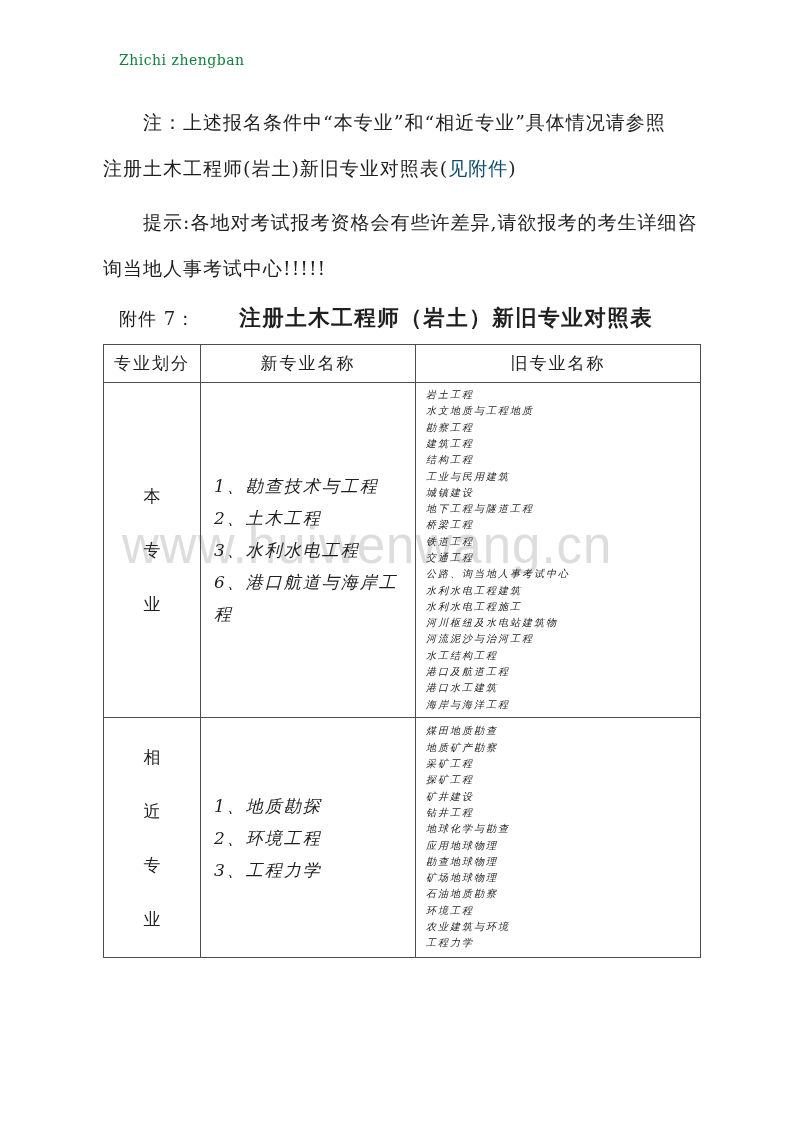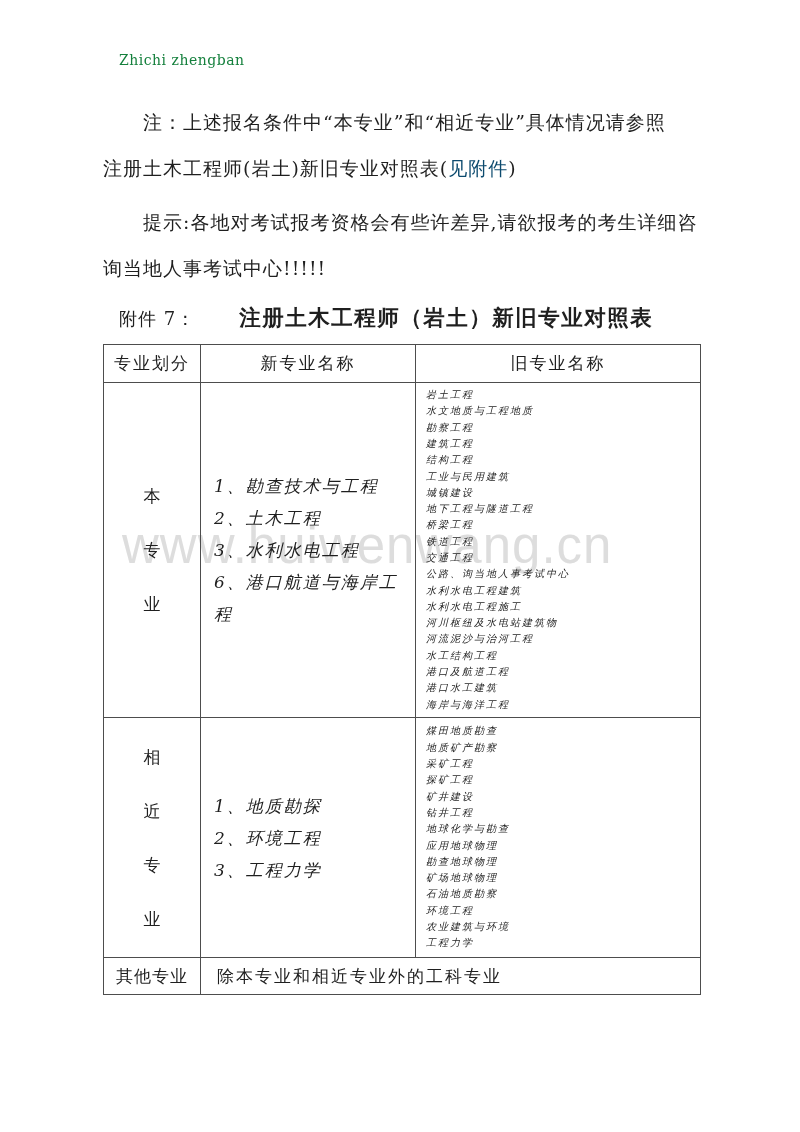--- a/index.html
+++ b/index.html
@@ -203,21 +203,17 @@
                 <div class="list-line">勘查地球物理</div>
                 <div class="list-line">矿场地球物理</div>
                 <div class="list-line">石油地质勘察</div>
                 <div class="list-line">环境工程</div>
                 <div class="list-line">农业建筑与环境</div>
                 <div class="list-line">工程力学</div>
               </div>
           </td>
         </tr>
 
-        <tr class="row-other">
-          <td class="other-cat">其他专业</td>
-          <td class="other-content" colspan="2">除本专业和相近专业外的工科专业</td>
-        </tr>
       </tbody>
     </table>
 
   </div>
 </div>
 
 </body></html>

